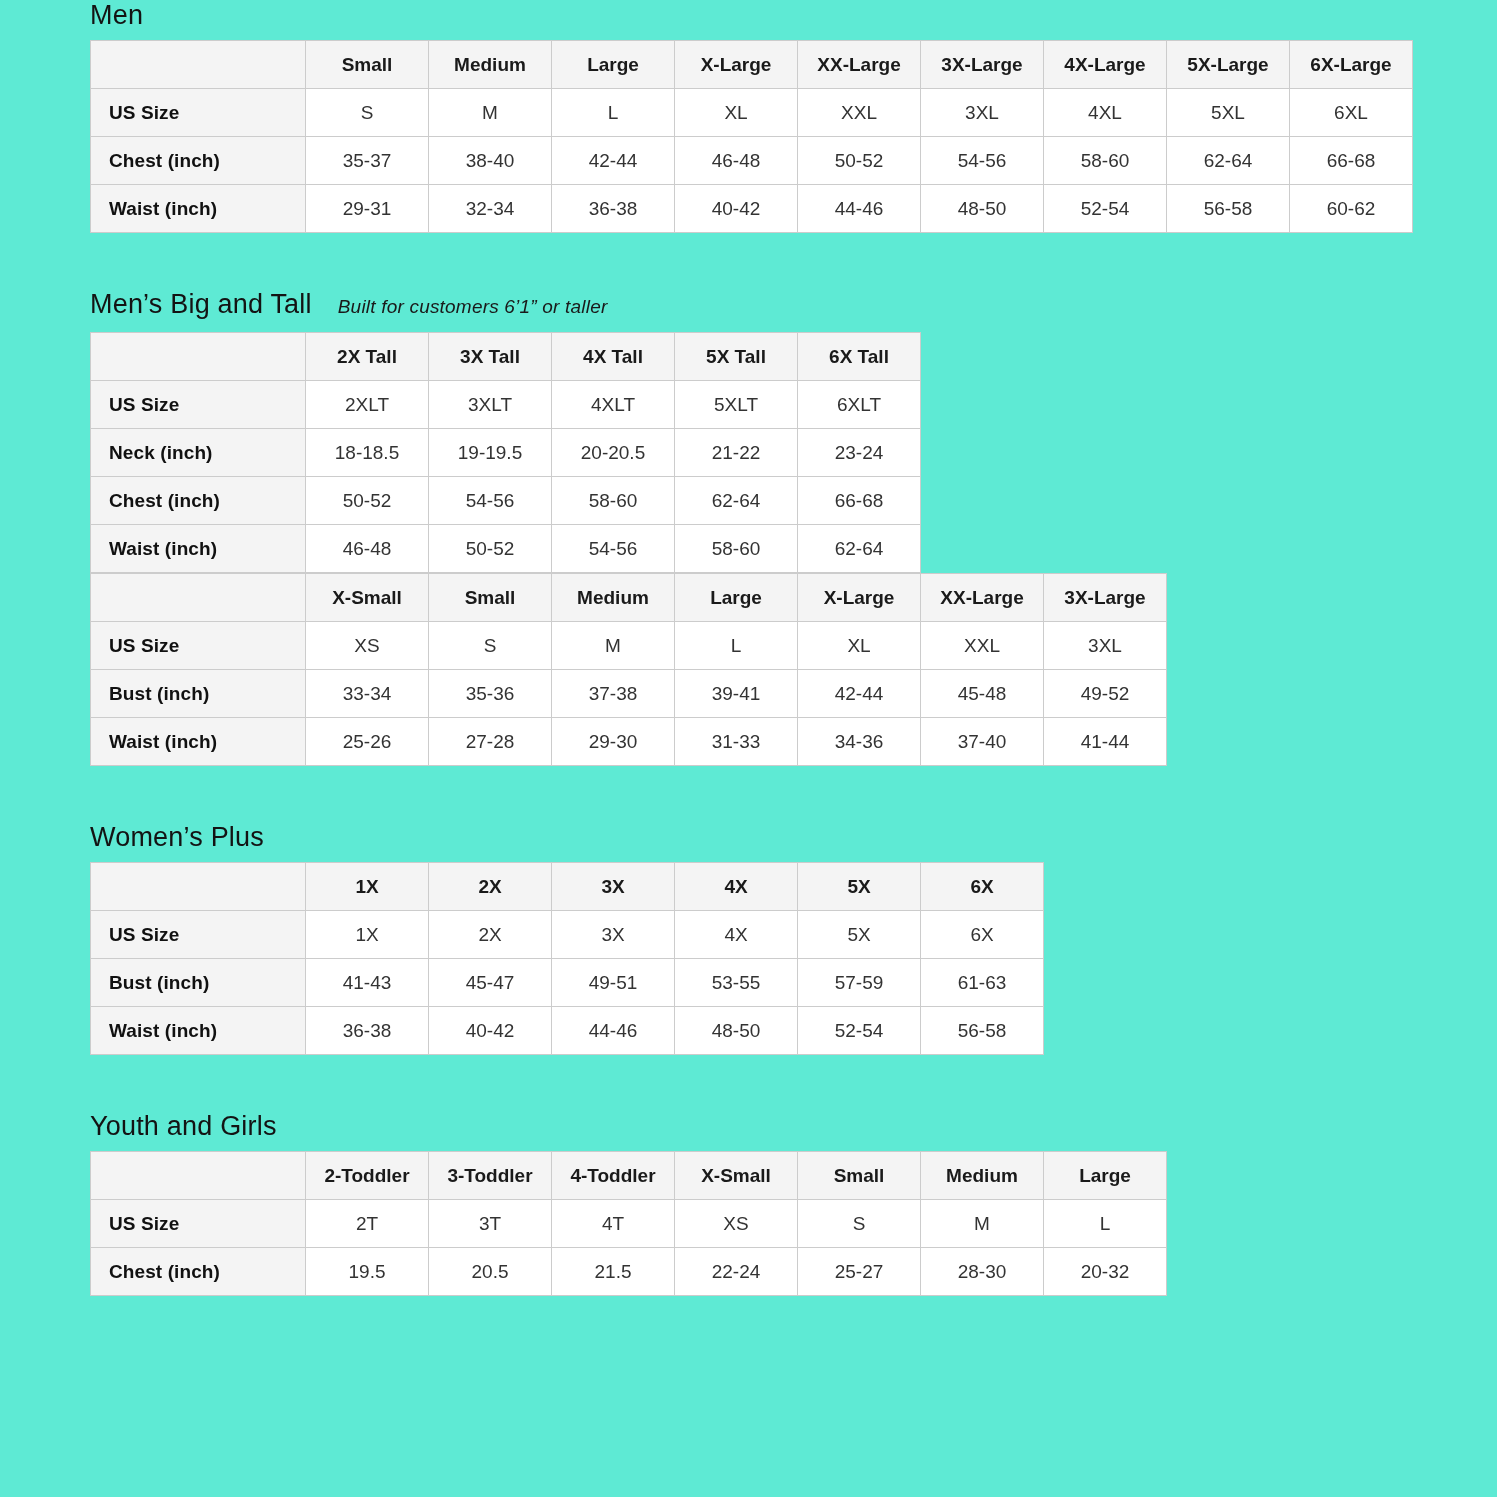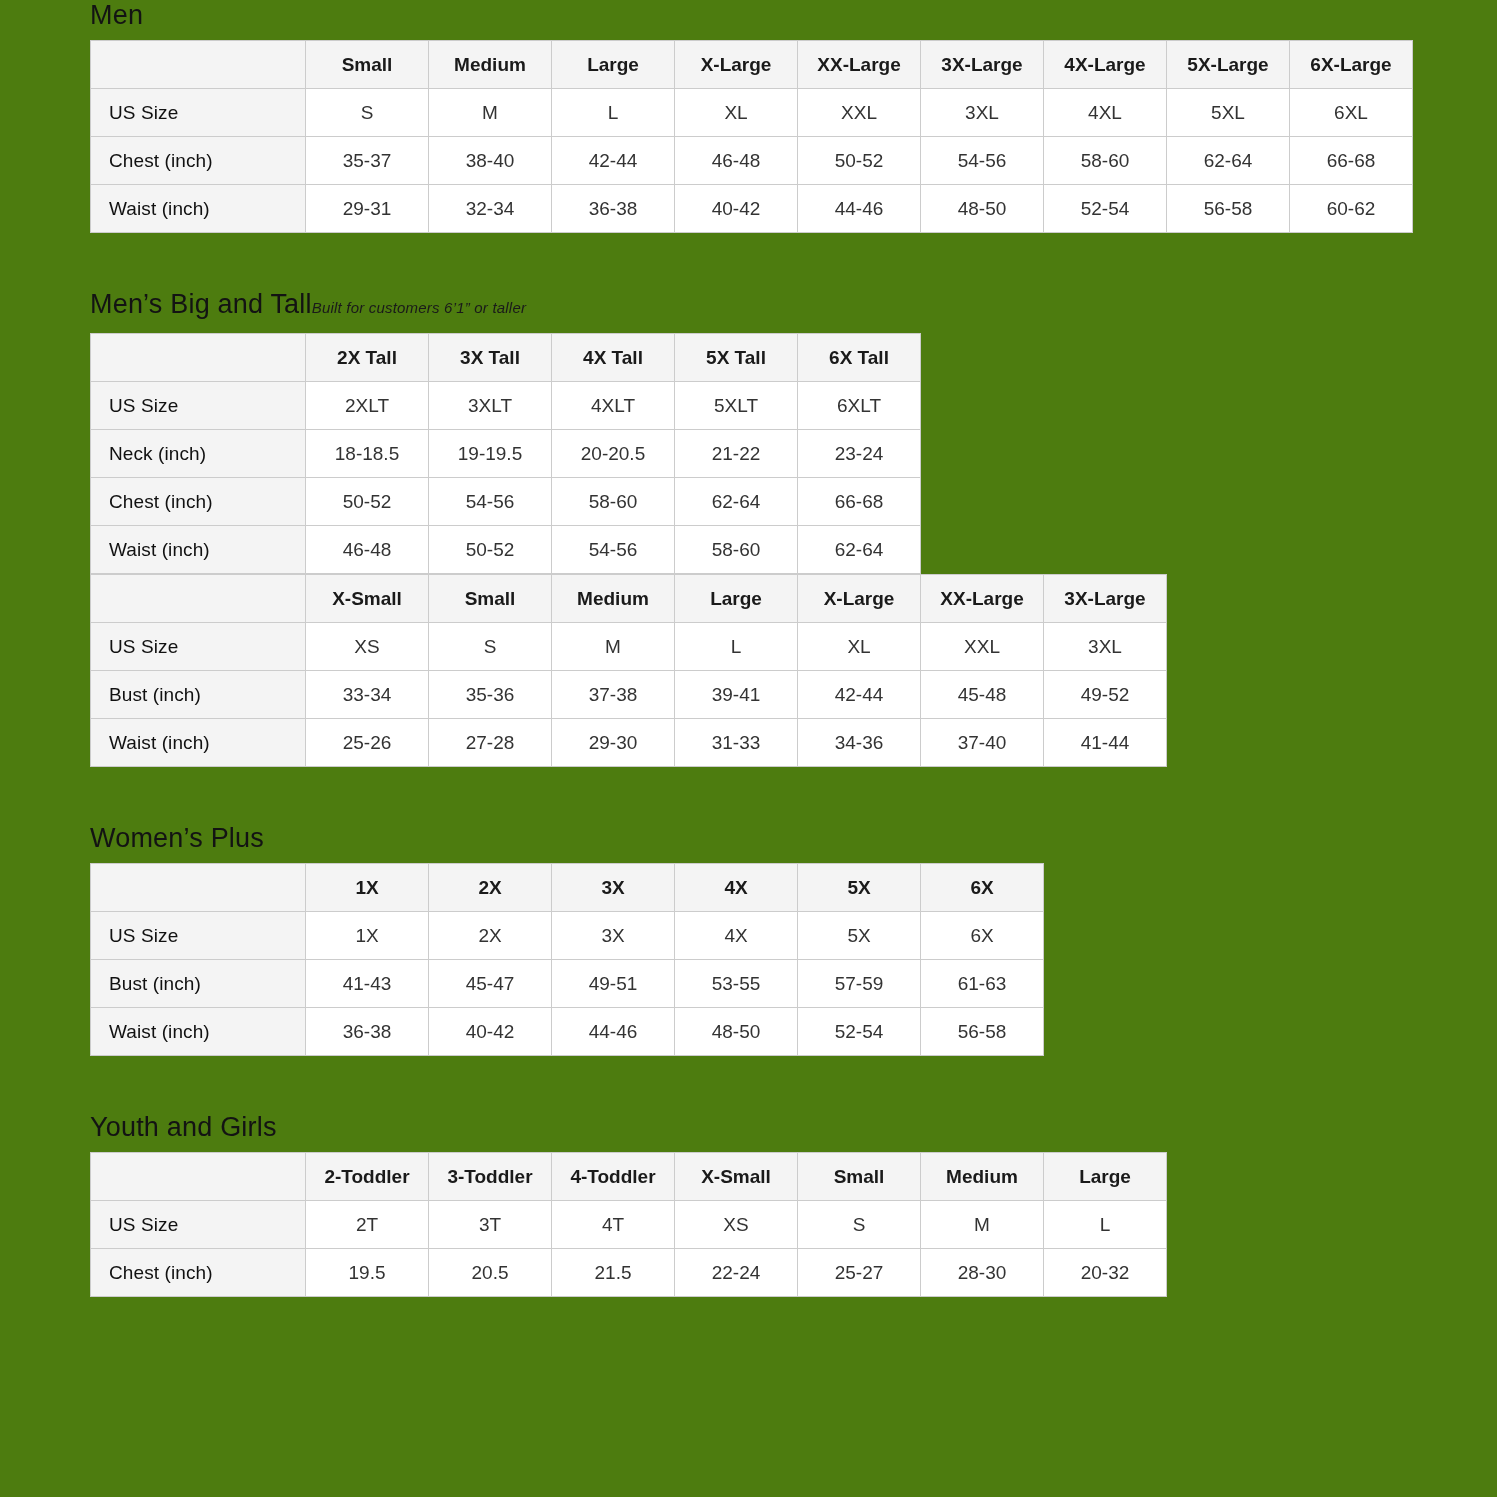--- a/index.html
+++ b/index.html
@@ -8,37 +8,38 @@
     background: #ffffff;
     font-family: "Liberation Sans", sans-serif;
     color: #111111;
   }
   .page {
     width: 1497px;
     height: 1497px;
     box-sizing: border-box;
     padding: 0 0 0 90px;
     overflow: hidden;
-    background: #4d7c0f;
+    background: #5eead4;
   }
   .size-section { margin: 0; }
   .section-title {
     font-size: 27px;
     font-weight: 400;
     line-height: 30px;
     margin: 56px 0 10px 0;
     color: #131313;
     letter-spacing: 0.2px;
   }
   .size-section:first-child .section-title { margin-top: 0; }
   .section-subtitle {
-    font-size: 15px;
+    font-size: 19px;
     font-style: italic;
     font-weight: 400;
     color: #1a1a1a;
+    margin-left: 26px;
     letter-spacing: 0.2px;
   }
   table.size-table {
     border-collapse: collapse;
     table-layout: fixed;
   }
   table.size-table th, table.size-table td {
     border: 1px solid #cccccc;
     height: 48px;
     box-sizing: border-box;
@@ -54,21 +55,21 @@
   table.size-table col.data-col { width: 123px; }
   table.size-table thead th {
     background: #f4f4f4;
     color: #1a1a1a;
     font-weight: 700;
   }
   table.size-table th.row-label {
     background: #f4f4f4;
     text-align: left;
     padding-left: 18px;
-    font-weight: 400;
+    font-weight: 700;
     color: #111111;
     letter-spacing: 0.1px;
   }
 </style>
 </head>
 <body>
 
 <div class="page">
   <div id="sections">
       <section class="size-section">

